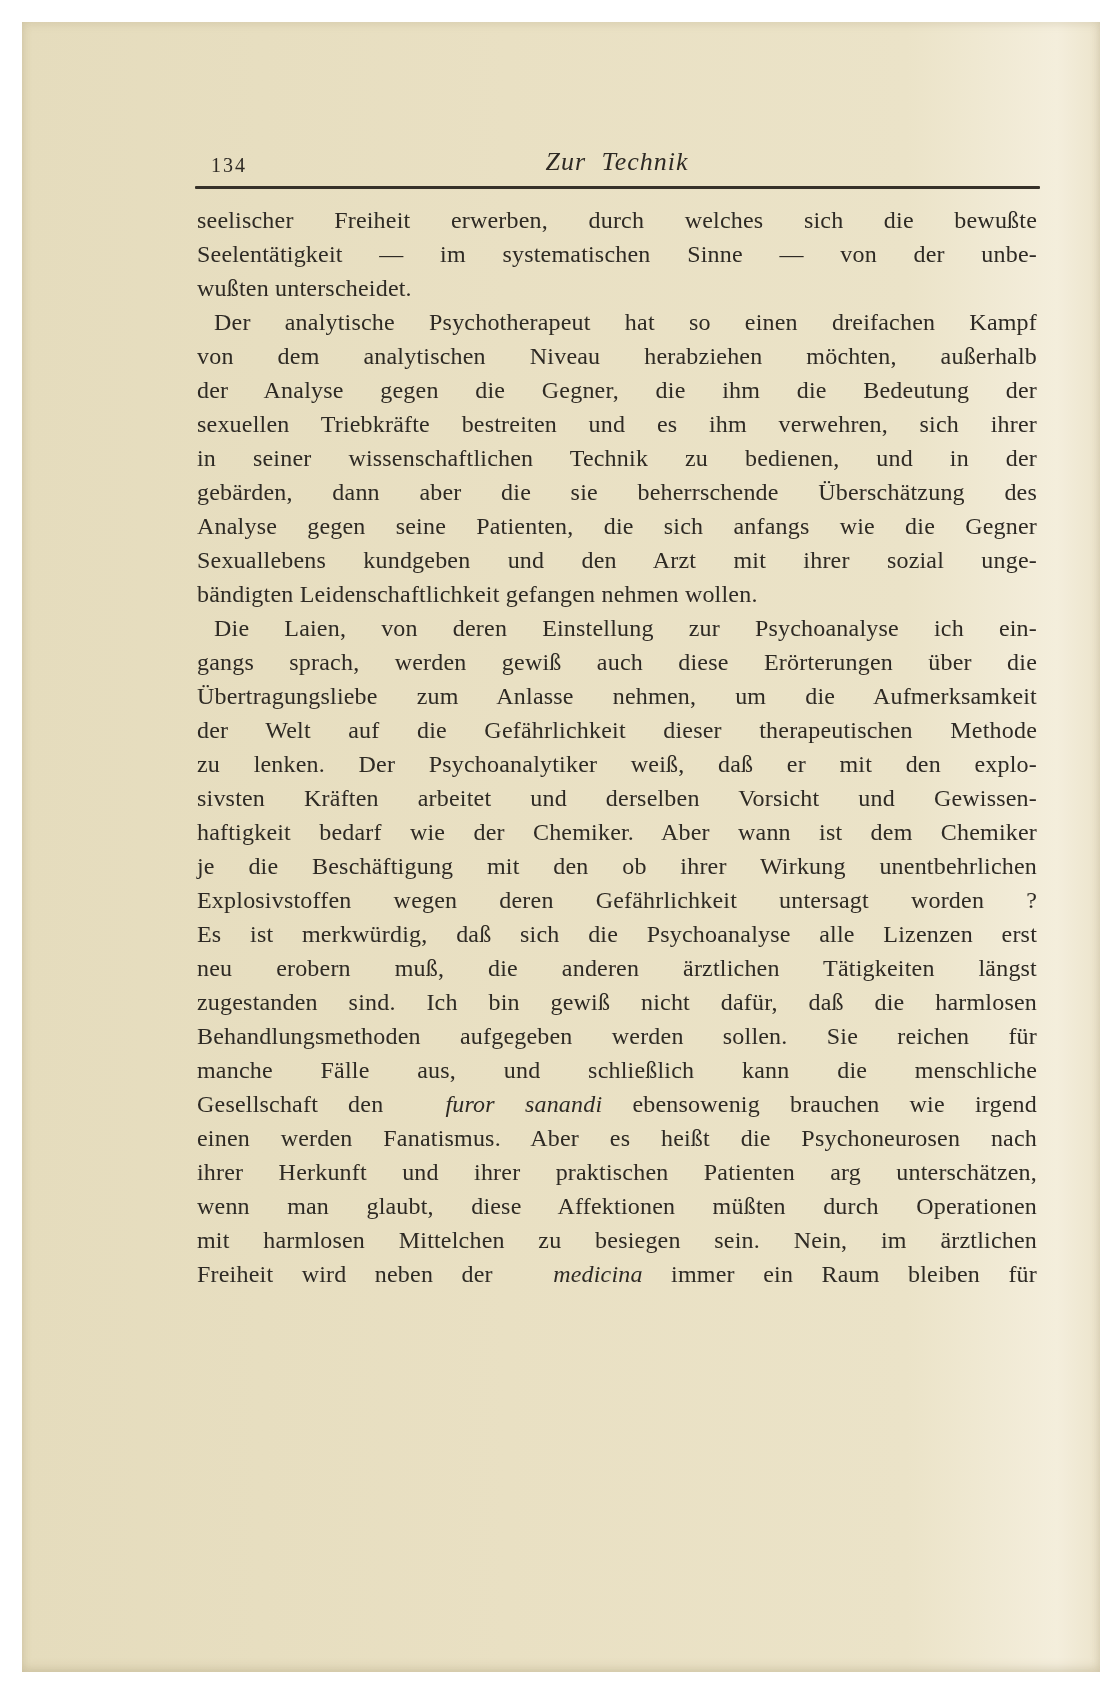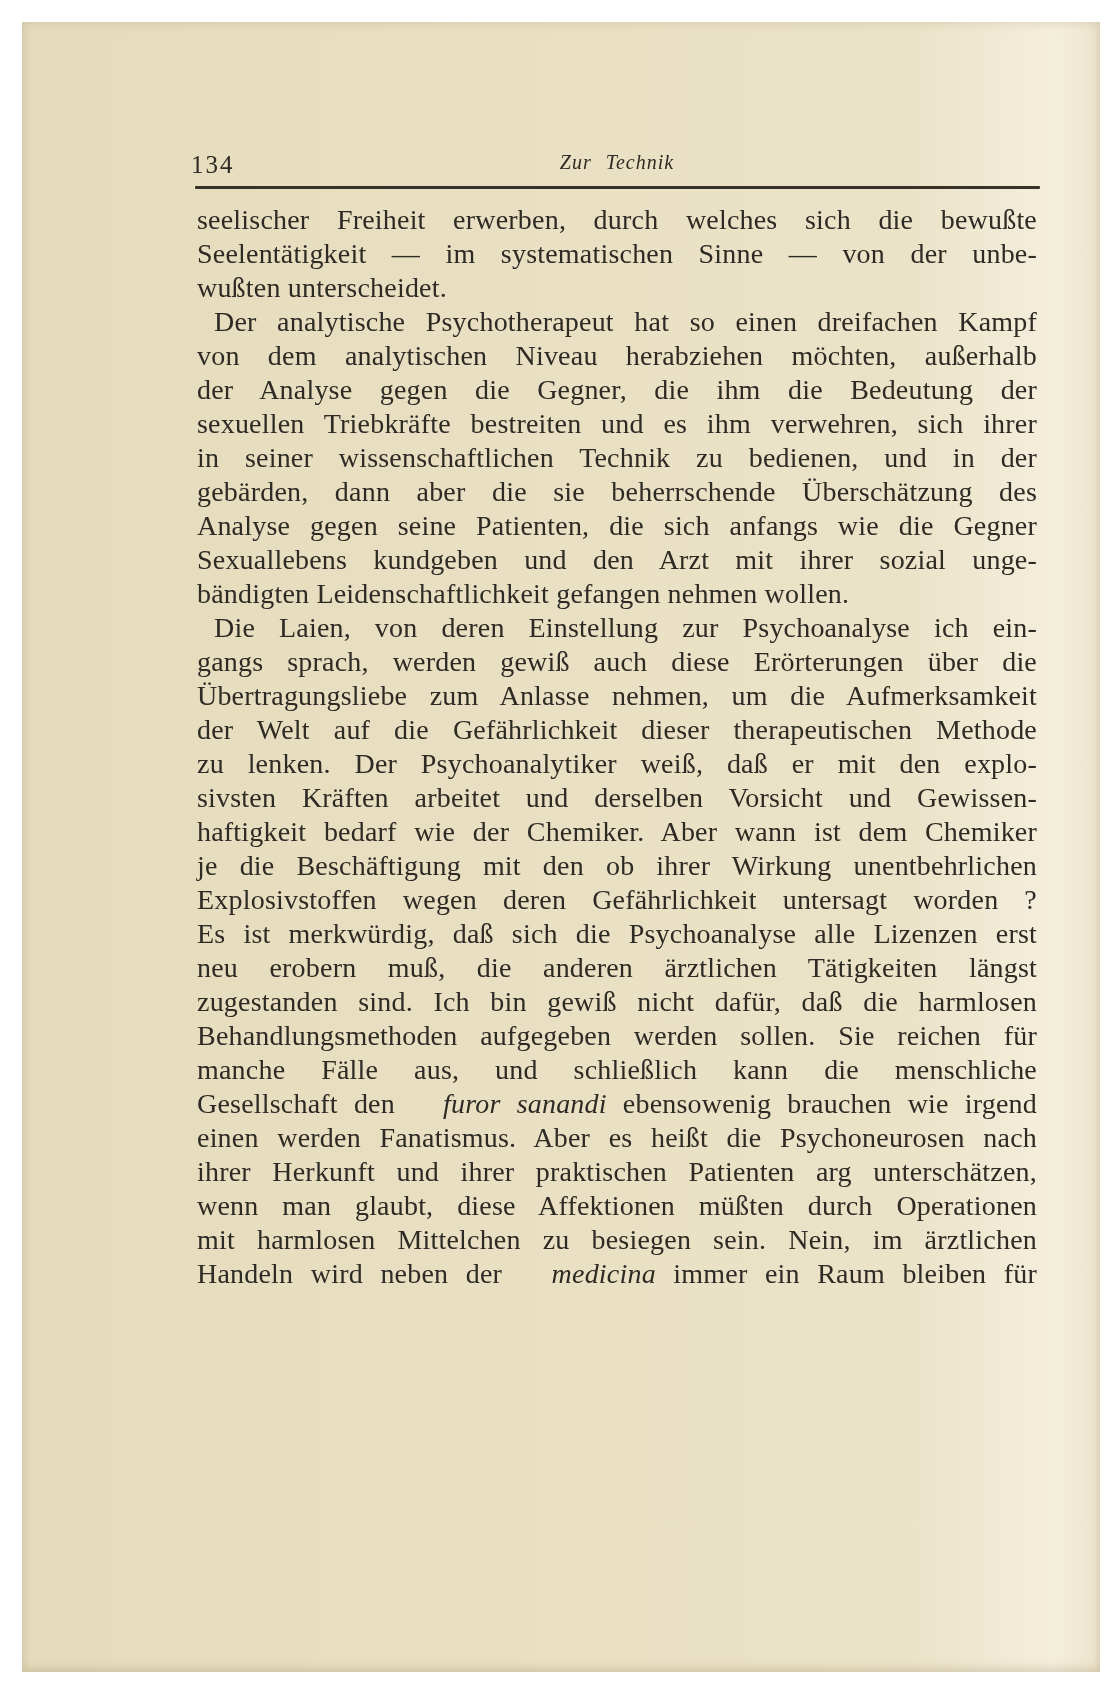--- a/index.html
+++ b/index.html
@@ -27,55 +27,55 @@
       #e5dcbd 0%,
       var(--paper, #e9e0c3) 45%,
       #ebe3c8 82%,
       #f4eedc 96%,
       #ece4cc 100%);
     box-shadow: inset 0 -4px 10px rgba(150,135,95,0.25),
                 inset 0 3px 8px rgba(150,135,95,0.12);
   }
   .page-number {
     position: absolute;
-    left: 169px;
+    left: 189px;
     top: 128px;
-    font-size: 25px;
+    font-size: 20px;
     line-height: 30px;
     letter-spacing: 2px;
     color: var(--ink, #2e2a24);
   }
   .running-title {
     position: absolute;
     left: 175px;
     top: 124px;
     width: 840px;
     text-align: center;
     font-style: italic;
-    font-size: 20px;
+    font-size: 26px;
     line-height: 32px;
     letter-spacing: 1px;
     word-spacing: 8px;
     color: var(--ink, #2e2a24);
   }
   .header-rule {
     position: absolute;
     left: 173px;
     top: 164px;
     width: 845px;
     height: 2.5px;
     background: var(--rule, #363129);
     border-radius: 1px;
   }
   .body-text {
     position: absolute;
     left: 175px;
     top: 181px;
     width: 840px;
-    font-size: 28px;
+    font-size: 24px;
     line-height: 34px;
     letter-spacing: 0.2px;
     color: var(--ink, #2e2a24);
   }
   .line {
     height: 34px;
     text-align: justify;
     text-align-last: justify;
     white-space: normal;
   }
@@ -123,16 +123,16 @@
         <div class="line"><span>Es ist merkwürdig, daß sich die Psychoanalyse alle Lizenzen erst</span></div>
         <div class="line"><span>neu erobern muß, die anderen ärztlichen Tätigkeiten längst</span></div>
         <div class="line"><span>zugestanden sind. Ich bin gewiß nicht dafür, daß die harmlosen</span></div>
         <div class="line"><span>Behandlungsmethoden aufgegeben werden sollen. Sie reichen für</span></div>
         <div class="line"><span>manche Fälle aus, und schließlich kann die menschliche</span></div>
         <div class="line"><span>Gesellschaft den </span><span class="it">furor sanandi</span><span> ebensowenig brauchen wie irgend</span></div>
         <div class="line"><span>einen werden Fanatismus. Aber es heißt die Psychoneurosen nach</span></div>
         <div class="line"><span>ihrer Herkunft und ihrer praktischen Patienten arg unterschätzen,</span></div>
         <div class="line"><span>wenn man glaubt, diese Affektionen müßten durch Operationen</span></div>
         <div class="line"><span>mit harmlosen Mittelchen zu besiegen sein. Nein, im ärztlichen</span></div>
-        <div class="line"><span>Handeln wird neben der </span><span class="it">medicina</span><span> immer ein Raum bleiben für</span></div>
+        <div class="line"><span>Freiheit wird neben der </span><span class="it">medicina</span><span> immer ein Raum bleiben für</span></div>
       </div>
   </div>
 </div>
 
 </body></html>

